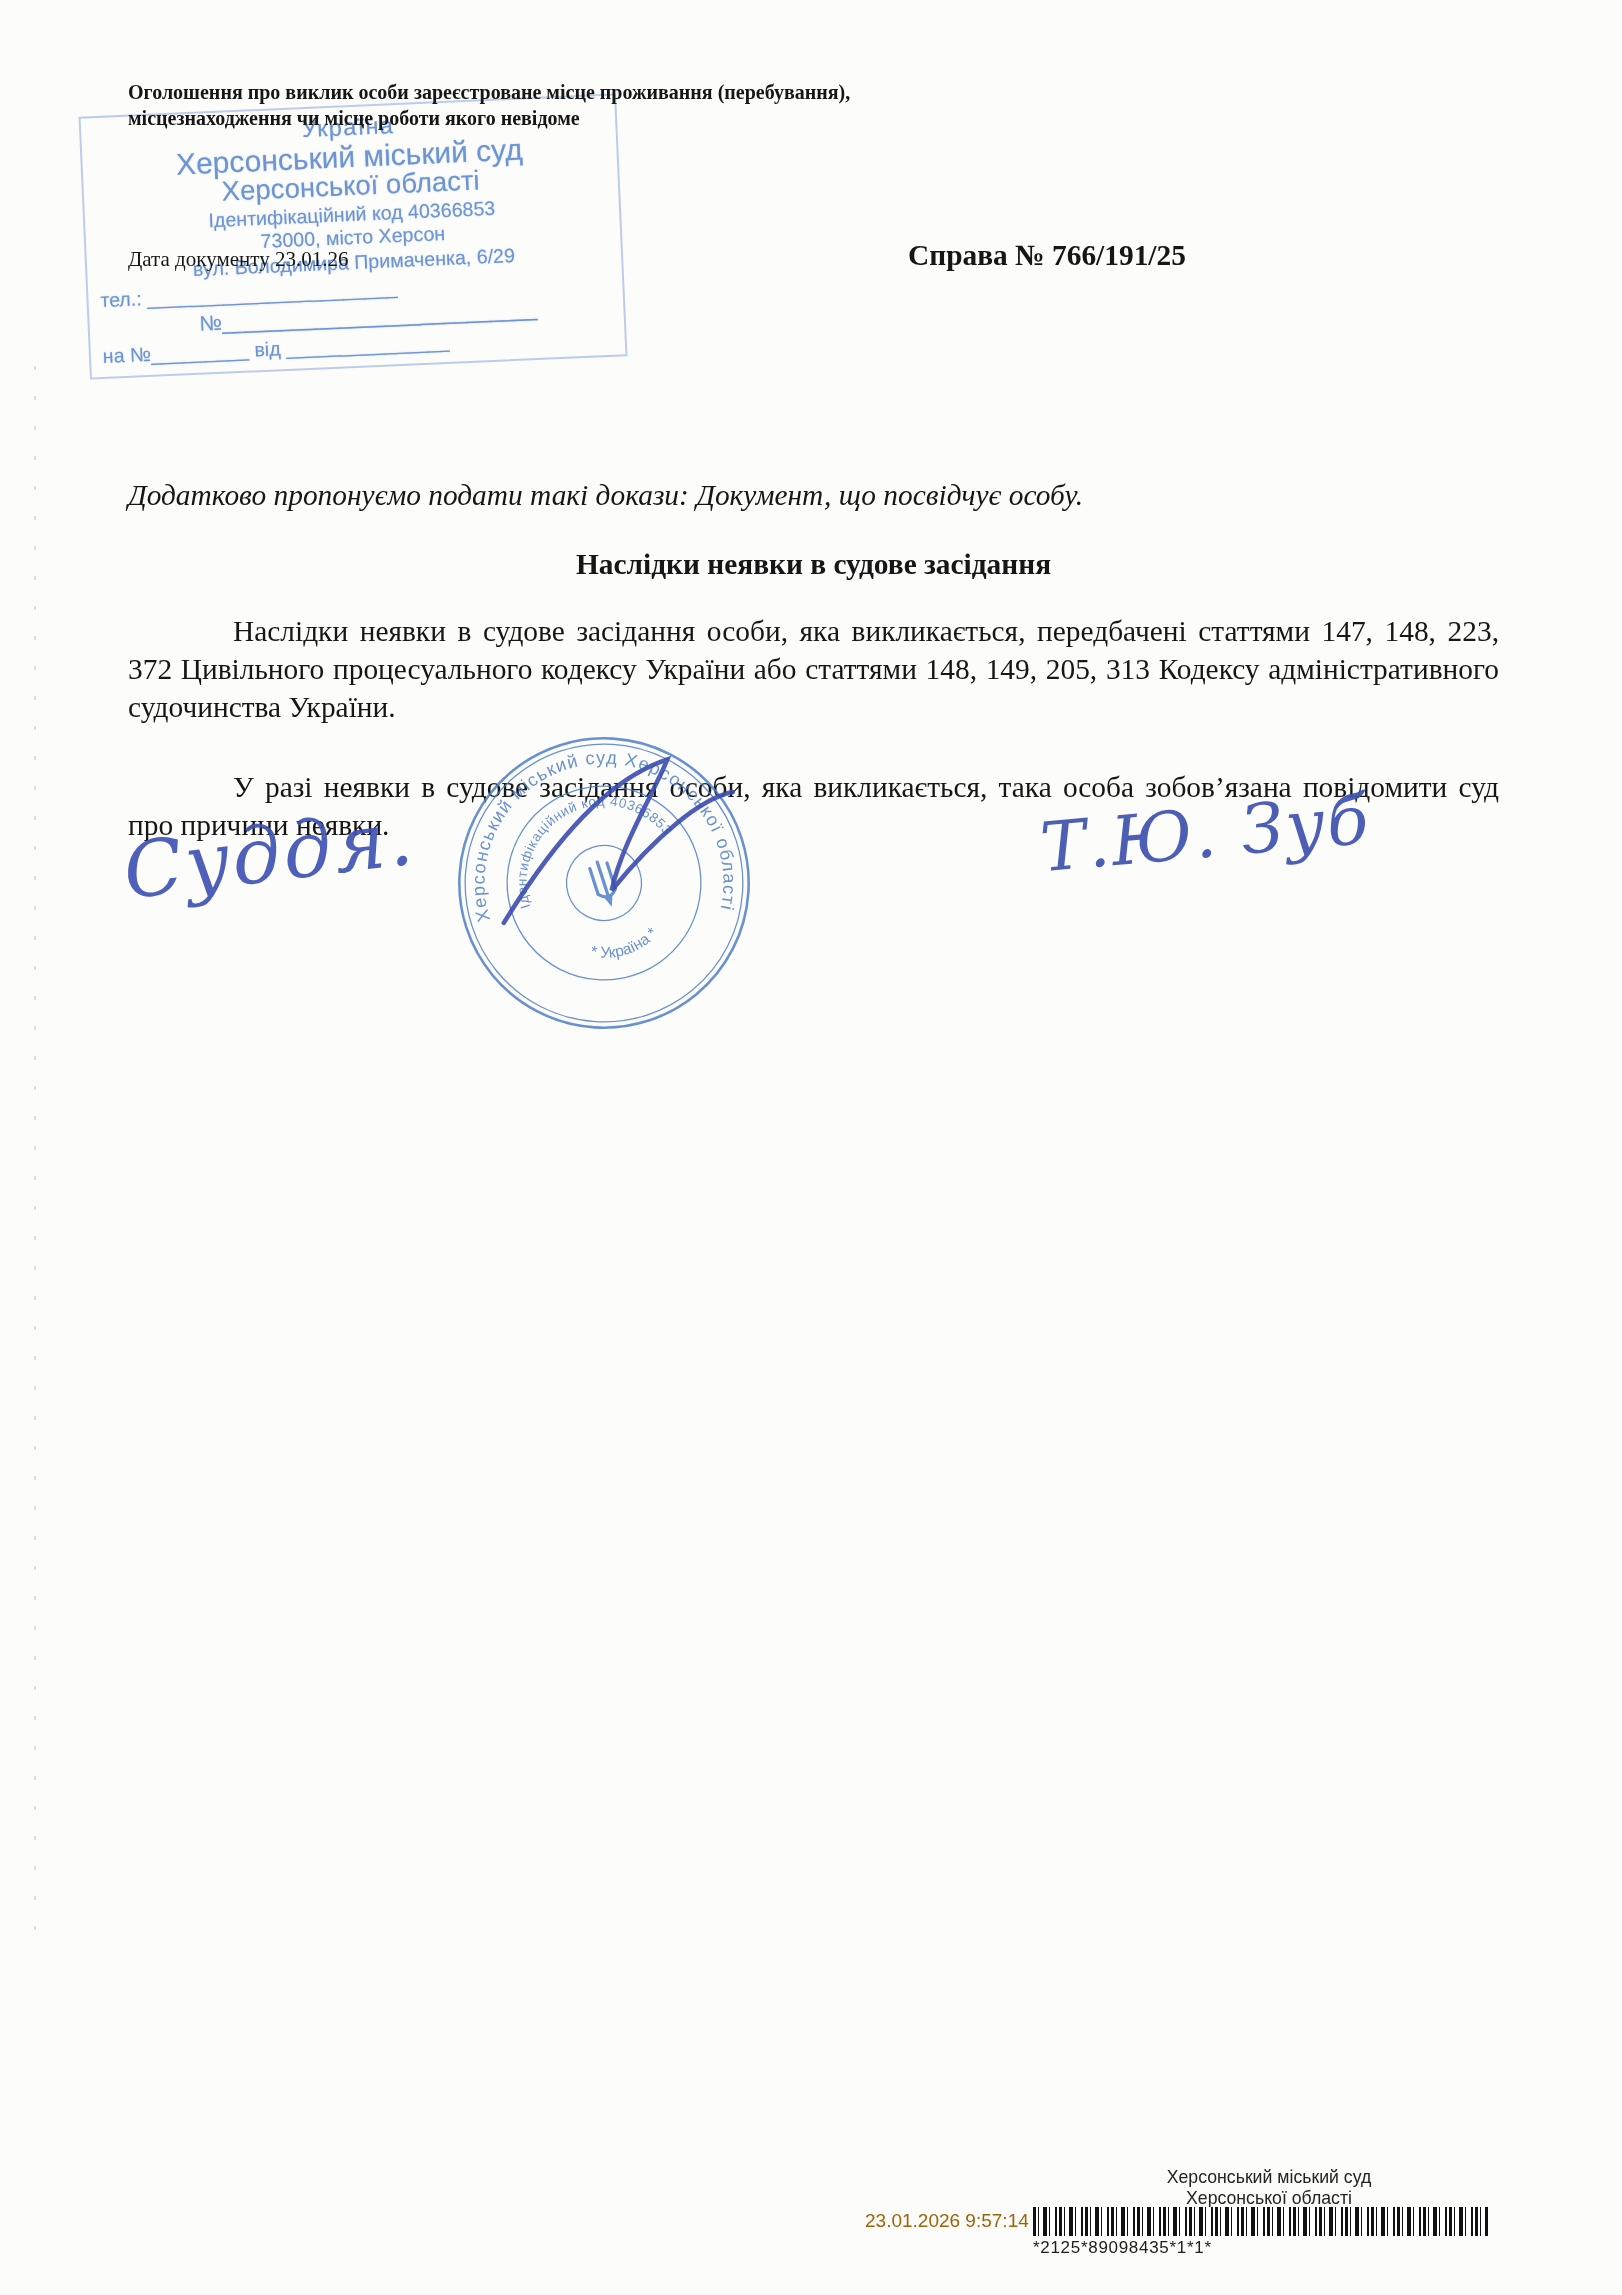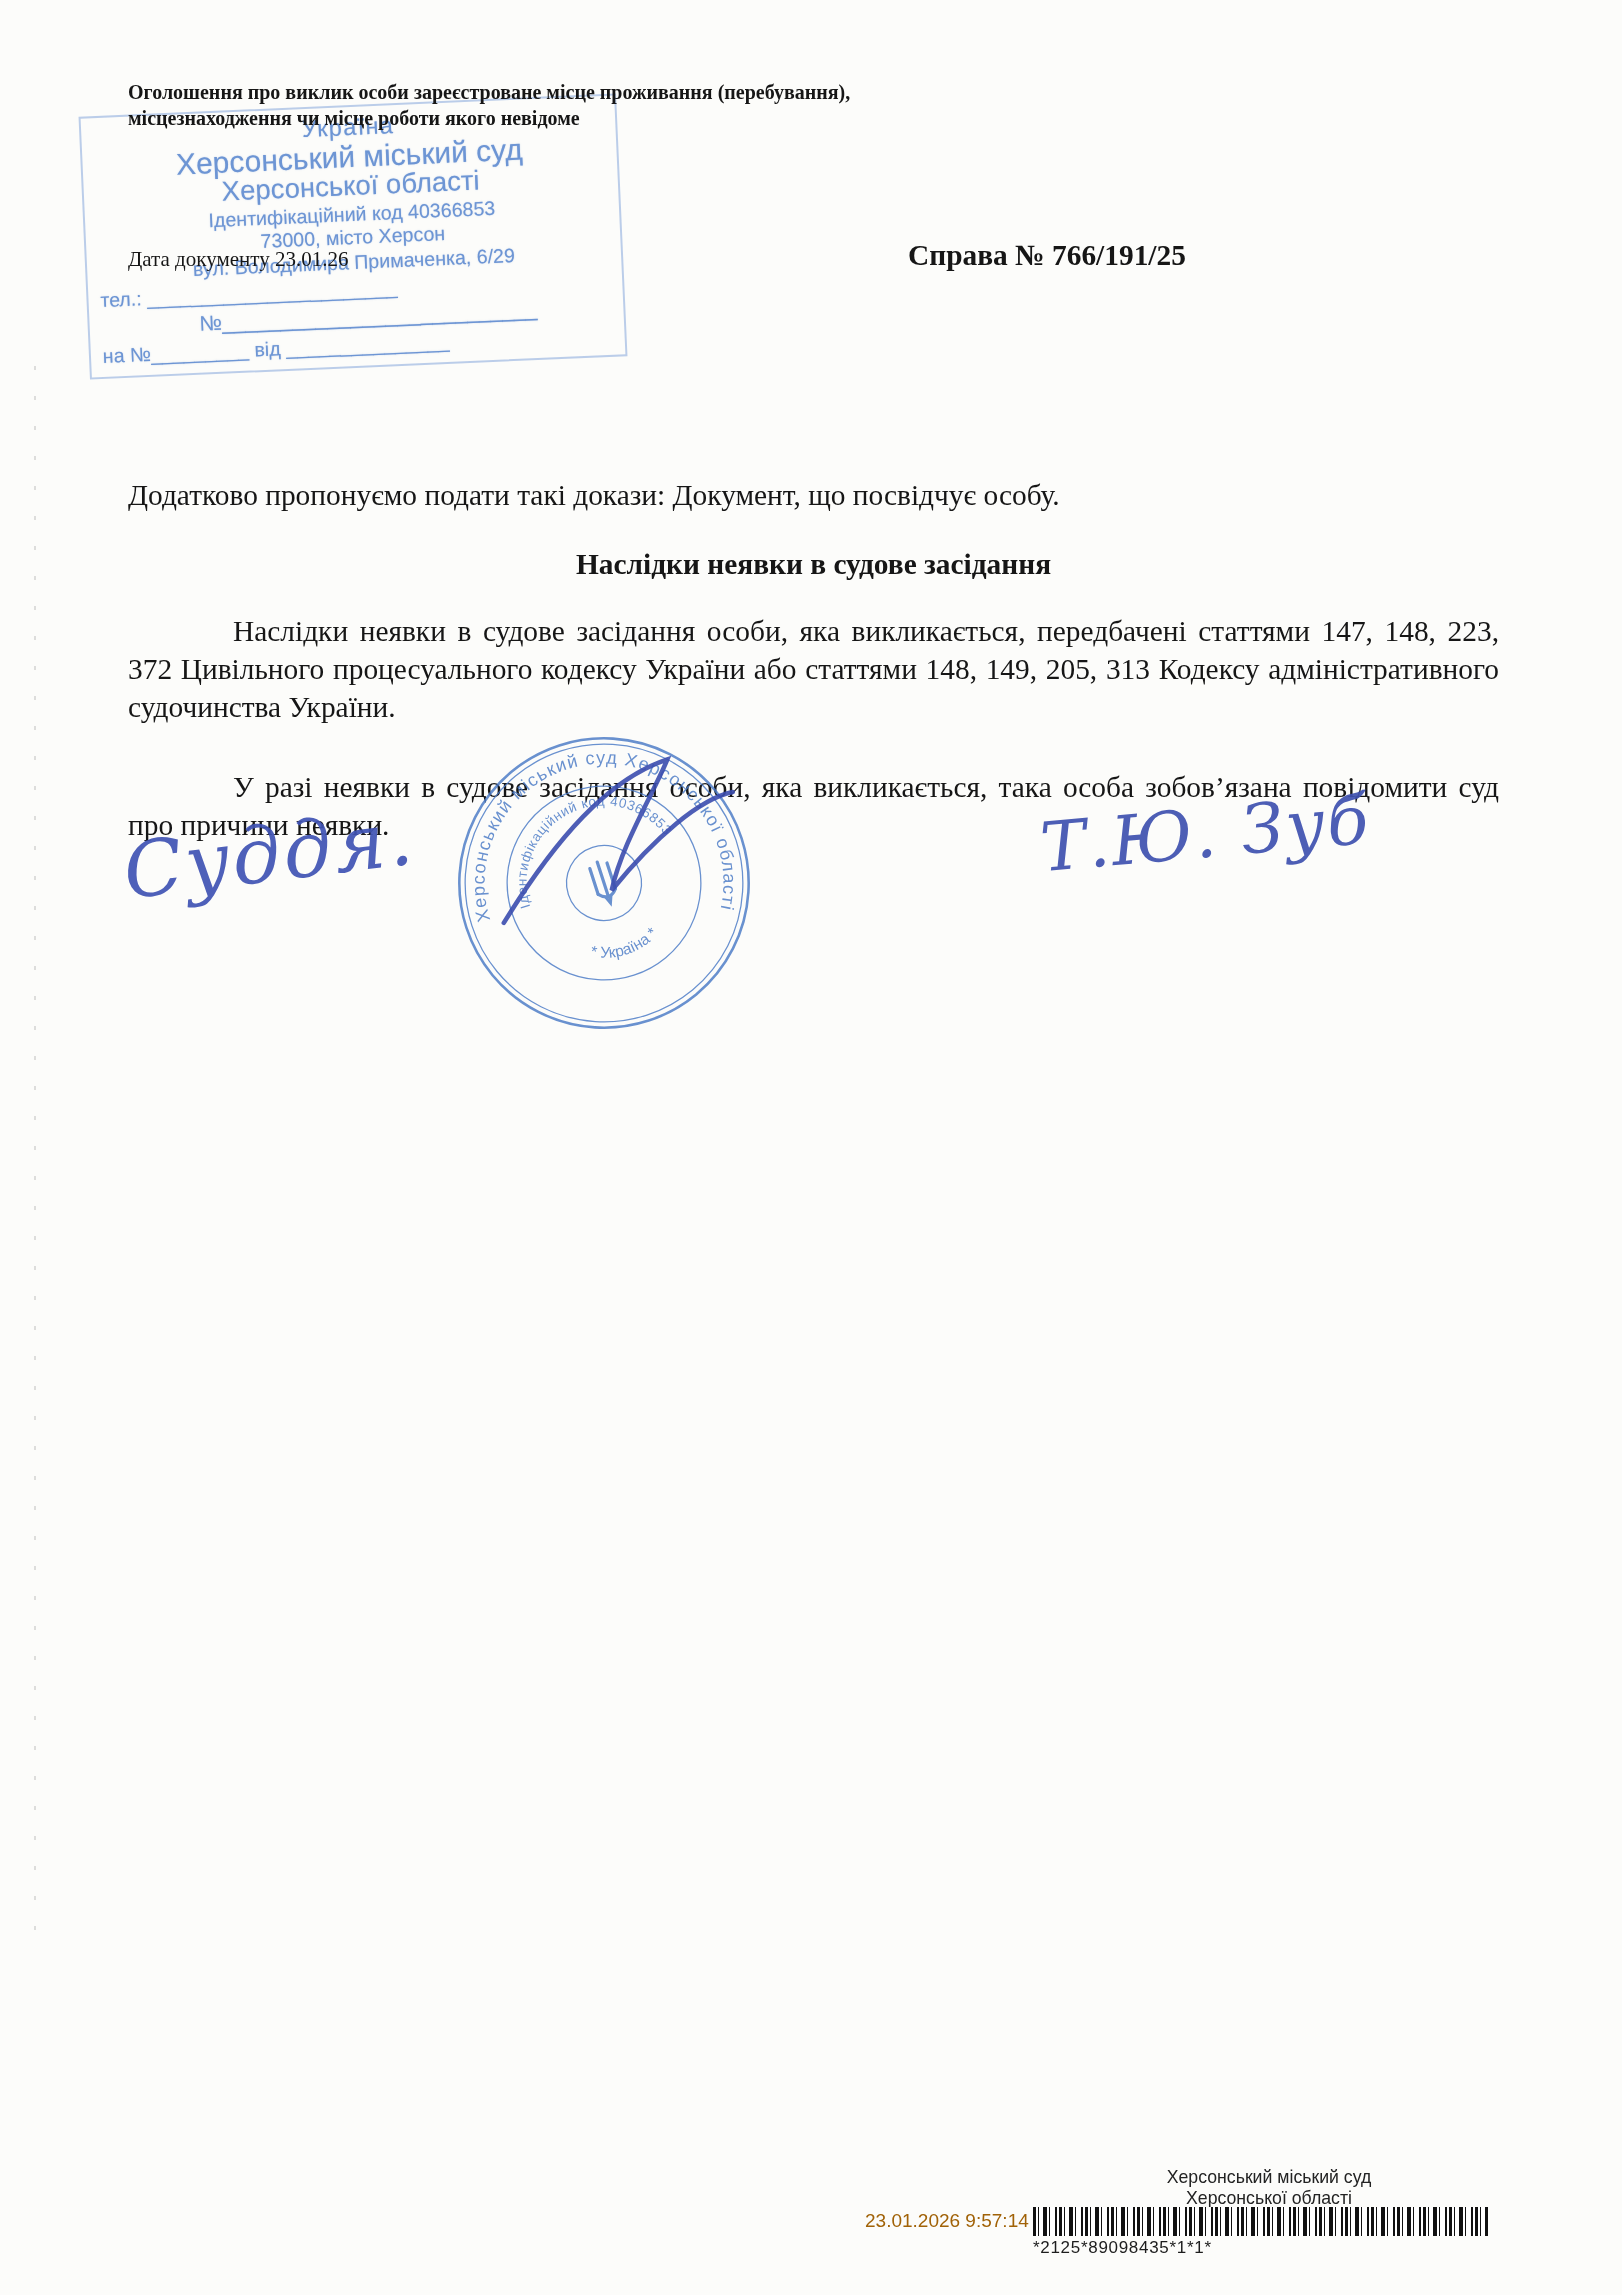--- a/index.html
+++ b/index.html
@@ -12,21 +12,21 @@
   
   .black { position:absolute; z-index:2; }
   .title {
     top:80px; left:128px; width:1371px; 
     font-weight:bold; font-size:20px; line-height:1.28;
   }
   .meta-date { top:247px; left:128px; font-weight:normal; font-size:21px; }
   .meta-case { top:239px; left:908px; font-weight:bold; font-size:29.4px; }
   .par { left:128px; width:1371px; font-size:29.4px; line-height:1.3; text-align:justify; }
   .par1 { top:357px; text-indent:105px; }
-  .par2 { top:476px; }
+  .par2 { top:476px;font-style:italic; }
   .heading { top:548px; left:128px; width:1371px; text-align:center; font-weight:bold; font-size:29.4px; }
   .par3 { top:612px; text-indent:105px; }
   .par4 { top:734px; text-indent:105px;margin-top:34px; }
 
   
   .corner-stamp {
     position:absolute; z-index:1; left:84px; top:105px; width:510px;
     transform:rotate(-2.5deg);
     color:#6d95d4; font-family:"Liberation Sans", sans-serif;
     border:2px solid rgba(109,149,212,0.45); padding:6.5px 11.8px 9.2px 11.8px;

